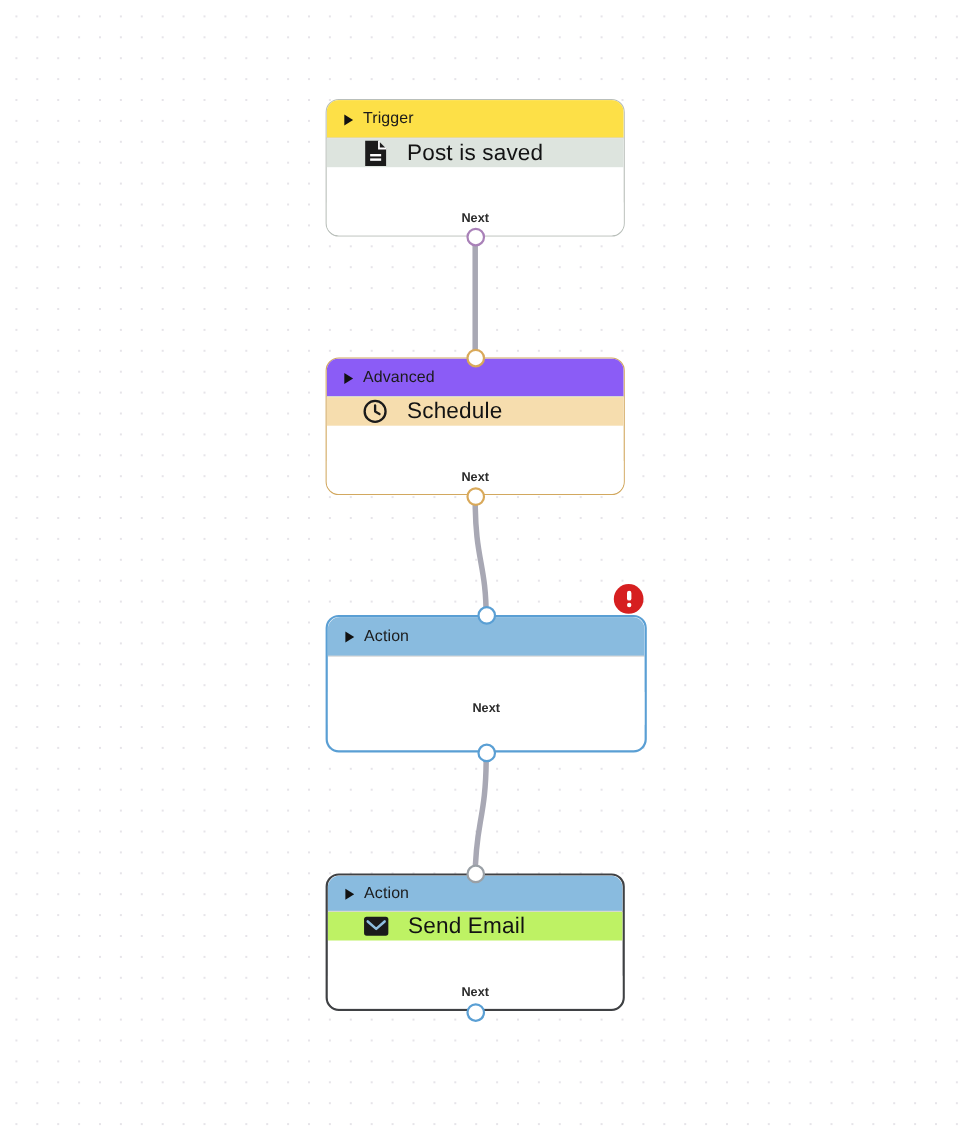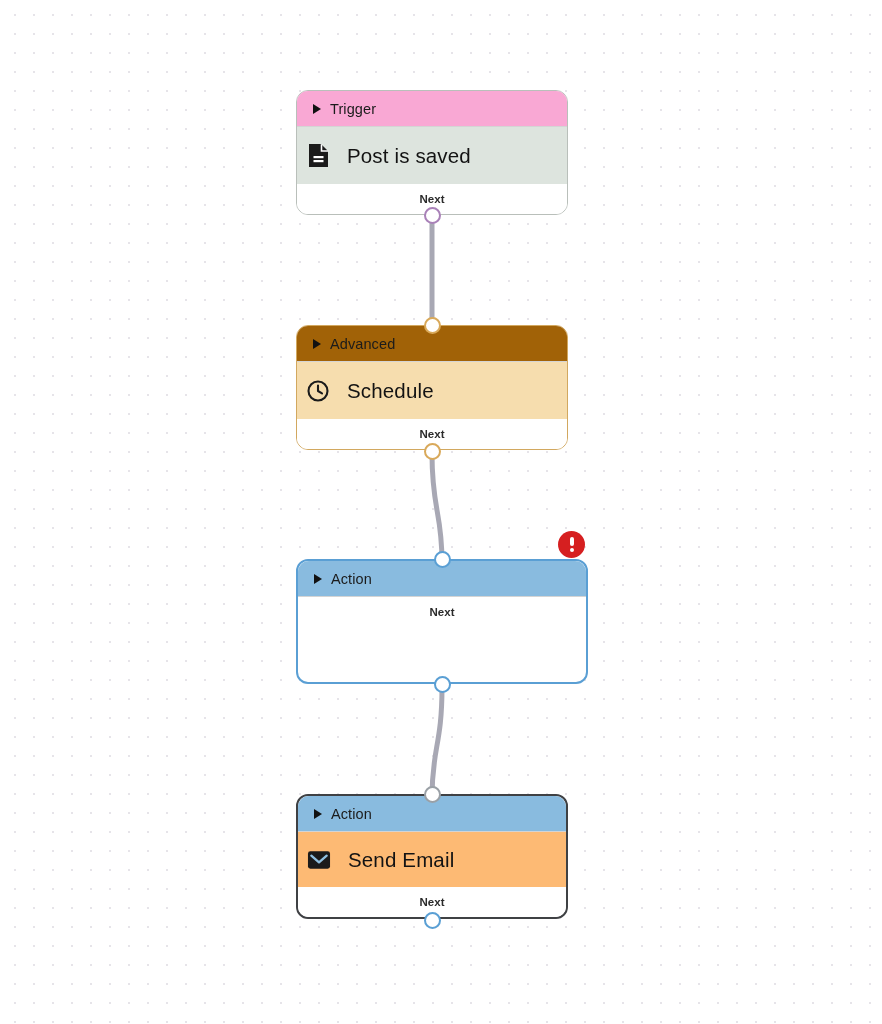--- a/index.html
+++ b/index.html
@@ -74,21 +74,21 @@
     height: 1px;
     width: 100%;
     background: rgba(0,0,0,.17);
     flex: none;
   }
 
   .node-body {
     display: flex;
     align-items: center;
     gap: 17px;
-    padding: 0 9px;
+    padding: 0 32px;
     flex: 1;
   }
   .node-title {
     font-size: 20.5px;
     color: #131313;
     white-space: nowrap;
     letter-spacing: .15px;
   }
   .node-icon {
     flex: none;
@@ -103,38 +103,39 @@
   .node-footer {
     height: 30px;
     background: #ffffff;
     display: flex;
     align-items: center;
     justify-content: center;
     font-size: 11.5px;
     color: #2b2b2b;
     font-weight: bold;
     flex: none;
+    margin-top: 32px;
   }
 
   
   .n-trigger { border: 1px solid #b9bfba; }
-  .n-trigger .node-header { background: #f9a8d4; }
+  .n-trigger .node-header { background: #fde047; }
   .n-trigger .node-body   { background: #dde4de; }
 
   .n-advanced { border: 1px solid #d2a85f; }
-  .n-advanced .node-header { background: #a16207; }
+  .n-advanced .node-header { background: #8b5cf6; }
   .n-advanced .node-body   { background: #f6ddae; align-items: center; }
 
   .n-action-sel { border: 2px solid #5a9fd4; }
   .n-action-sel .node-header { background: #89bbdf; }
   .n-action-sel .node-body   { background: #8fbfdf; }
 
   .n-action-dark { border: 2px solid #3f4144; }
   .n-action-dark .node-header { background: #89bbdf; }
-  .n-action-dark .node-body   { background: #fdba74; }
+  .n-action-dark .node-body   { background: #bef264; }
 
   
   .port {
     position: absolute;
     width: 17px;
     height: 17px;
     border-radius: 50%;
     background: #ffffff;
     box-sizing: border-box;
     z-index: 4;

